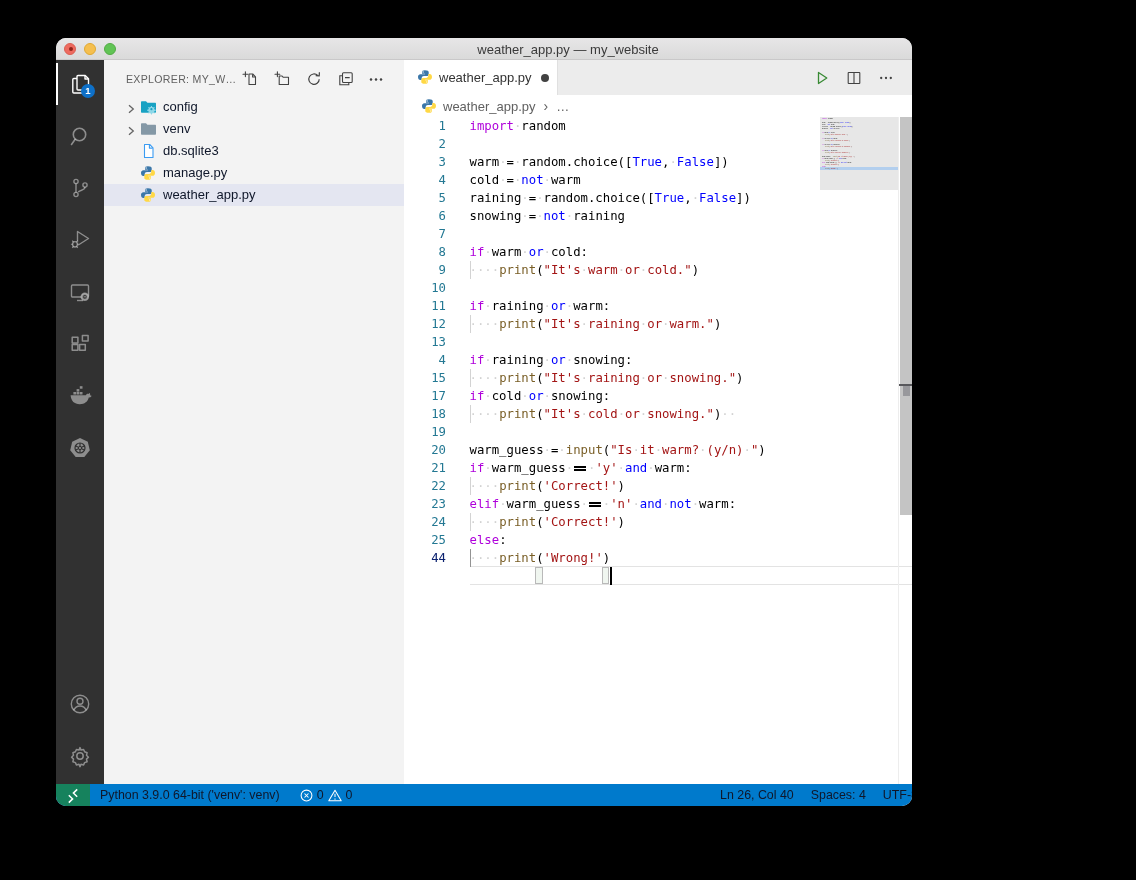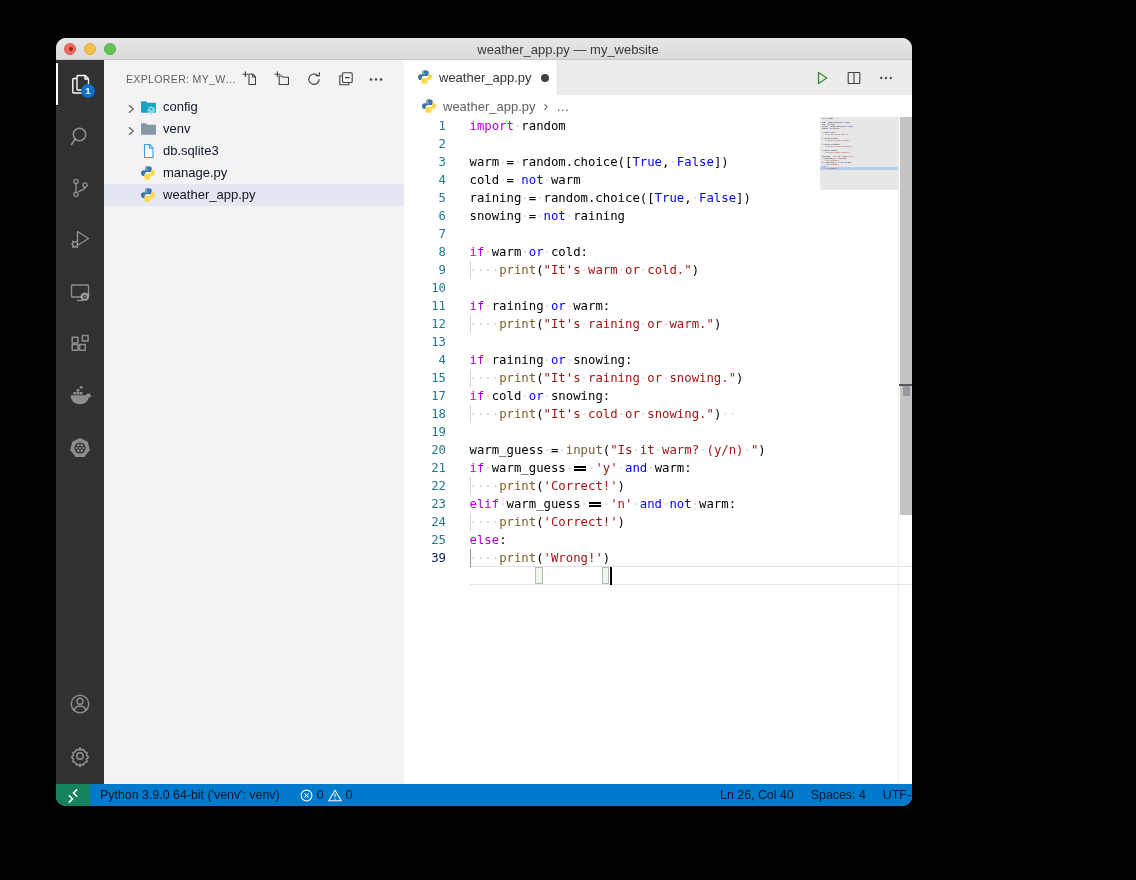--- a/index.html
+++ b/index.html
@@ -380,21 +380,21 @@
           <div class="cl"><span class="ln">15</span><span class="guide"></span><span class="lc"><span class="tk-d"><span class="ws">·</span><span class="ws">·</span><span class="ws">·</span><span class="ws">·</span></span><span class="tk-f">print</span><span class="tk-d">(</span><span class="tk-s">"It's<span class="ws">·</span>raining<span class="ws">·</span>or<span class="ws">·</span>snowing."</span><span class="tk-d">)</span></span></div>
           <div class="cl"><span class="ln">17</span><span class="lc"><span class="tk-k">if</span><span class="tk-d"><span class="ws">·</span>cold<span class="ws">·</span></span><span class="tk-b">or</span><span class="tk-d"><span class="ws">·</span>snowing:</span></span></div>
           <div class="cl"><span class="ln">18</span><span class="guide"></span><span class="lc"><span class="tk-d"><span class="ws">·</span><span class="ws">·</span><span class="ws">·</span><span class="ws">·</span></span><span class="tk-f">print</span><span class="tk-d">(</span><span class="tk-s">"It's<span class="ws">·</span>cold<span class="ws">·</span>or<span class="ws">·</span>snowing."</span><span class="tk-d">)<span class="ws">·</span><span class="ws">·</span></span></span></div>
           <div class="cl"><span class="ln">19</span><span class="lc"></span></div>
           <div class="cl"><span class="ln">20</span><span class="lc"><span class="tk-d">warm_guess<span class="ws">·</span>=<span class="ws">·</span></span><span class="tk-f">input</span><span class="tk-d">(</span><span class="tk-s">"Is<span class="ws">·</span>it<span class="ws">·</span>warm?<span class="ws">·</span>(y/n)<span class="ws">·</span>"</span><span class="tk-d">)</span></span></div>
           <div class="cl"><span class="ln">21</span><span class="lc"><span class="tk-k">if</span><span class="tk-d"><span class="ws">·</span>warm_guess<span class="ws">·</span></span><span class="lig"><i></i><i></i></span><span class="tk-d"><span class="ws">·</span></span><span class="tk-s">'y'</span><span class="tk-d"><span class="ws">·</span></span><span class="tk-b">and</span><span class="tk-d"><span class="ws">·</span>warm:</span></span></div>
           <div class="cl"><span class="ln">22</span><span class="guide"></span><span class="lc"><span class="tk-d"><span class="ws">·</span><span class="ws">·</span><span class="ws">·</span><span class="ws">·</span></span><span class="tk-f">print</span><span class="tk-d">(</span><span class="tk-s">'Correct!'</span><span class="tk-d">)</span></span></div>
           <div class="cl"><span class="ln">23</span><span class="lc"><span class="tk-k">elif</span><span class="tk-d"><span class="ws">·</span>warm_guess<span class="ws">·</span></span><span class="lig"><i></i><i></i></span><span class="tk-d"><span class="ws">·</span></span><span class="tk-s">'n'</span><span class="tk-d"><span class="ws">·</span></span><span class="tk-b">and</span><span class="tk-d"><span class="ws">·</span></span><span class="tk-b">not</span><span class="tk-d"><span class="ws">·</span>warm:</span></span></div>
           <div class="cl"><span class="ln">24</span><span class="guide"></span><span class="lc"><span class="tk-d"><span class="ws">·</span><span class="ws">·</span><span class="ws">·</span><span class="ws">·</span></span><span class="tk-f">print</span><span class="tk-d">(</span><span class="tk-s">'Correct!'</span><span class="tk-d">)</span></span></div>
           <div class="cl"><span class="ln">25</span><span class="lc"><span class="tk-k">else</span><span class="tk-d">:</span></span></div>
-          <div class="cl cur"><span class="ln">39</span><span class="guide"></span><span class="lc"><span class="tk-d"><span class="ws">·</span><span class="ws">·</span><span class="ws">·</span><span class="ws">·</span></span><span class="tk-f">print</span><span class="tk-d">(</span><span class="tk-s">'Wrong!'</span><span class="tk-d">)</span></span></div>
+          <div class="cl cur"><span class="ln">44</span><span class="guide"></span><span class="lc"><span class="tk-d"><span class="ws">·</span><span class="ws">·</span><span class="ws">·</span><span class="ws">·</span></span><span class="tk-f">print</span><span class="tk-d">(</span><span class="tk-s">'Wrong!'</span><span class="tk-d">)</span></span></div>
         </div>
       <div class="bracket-box" id="bb0" style="left: 131.145px; top: 450px;"></div>
       <div class="bracket-box" id="bb1" style="left: 197.79px; top: 450px;"></div>
       <div id="cursor" style="left: 206.195px; top: 449.5px;"></div>
       <div id="minimap">
         <div id="mm-slider"></div>
         <div id="mm-curline"></div>
         <div id="mm-code">
             <div class="cl"><span class="lc"><span class="tk-k">import</span><span class="tk-d"><span class="ws">·</span>random</span></span></div>
             <div class="cl"><span class="lc"></span></div>

